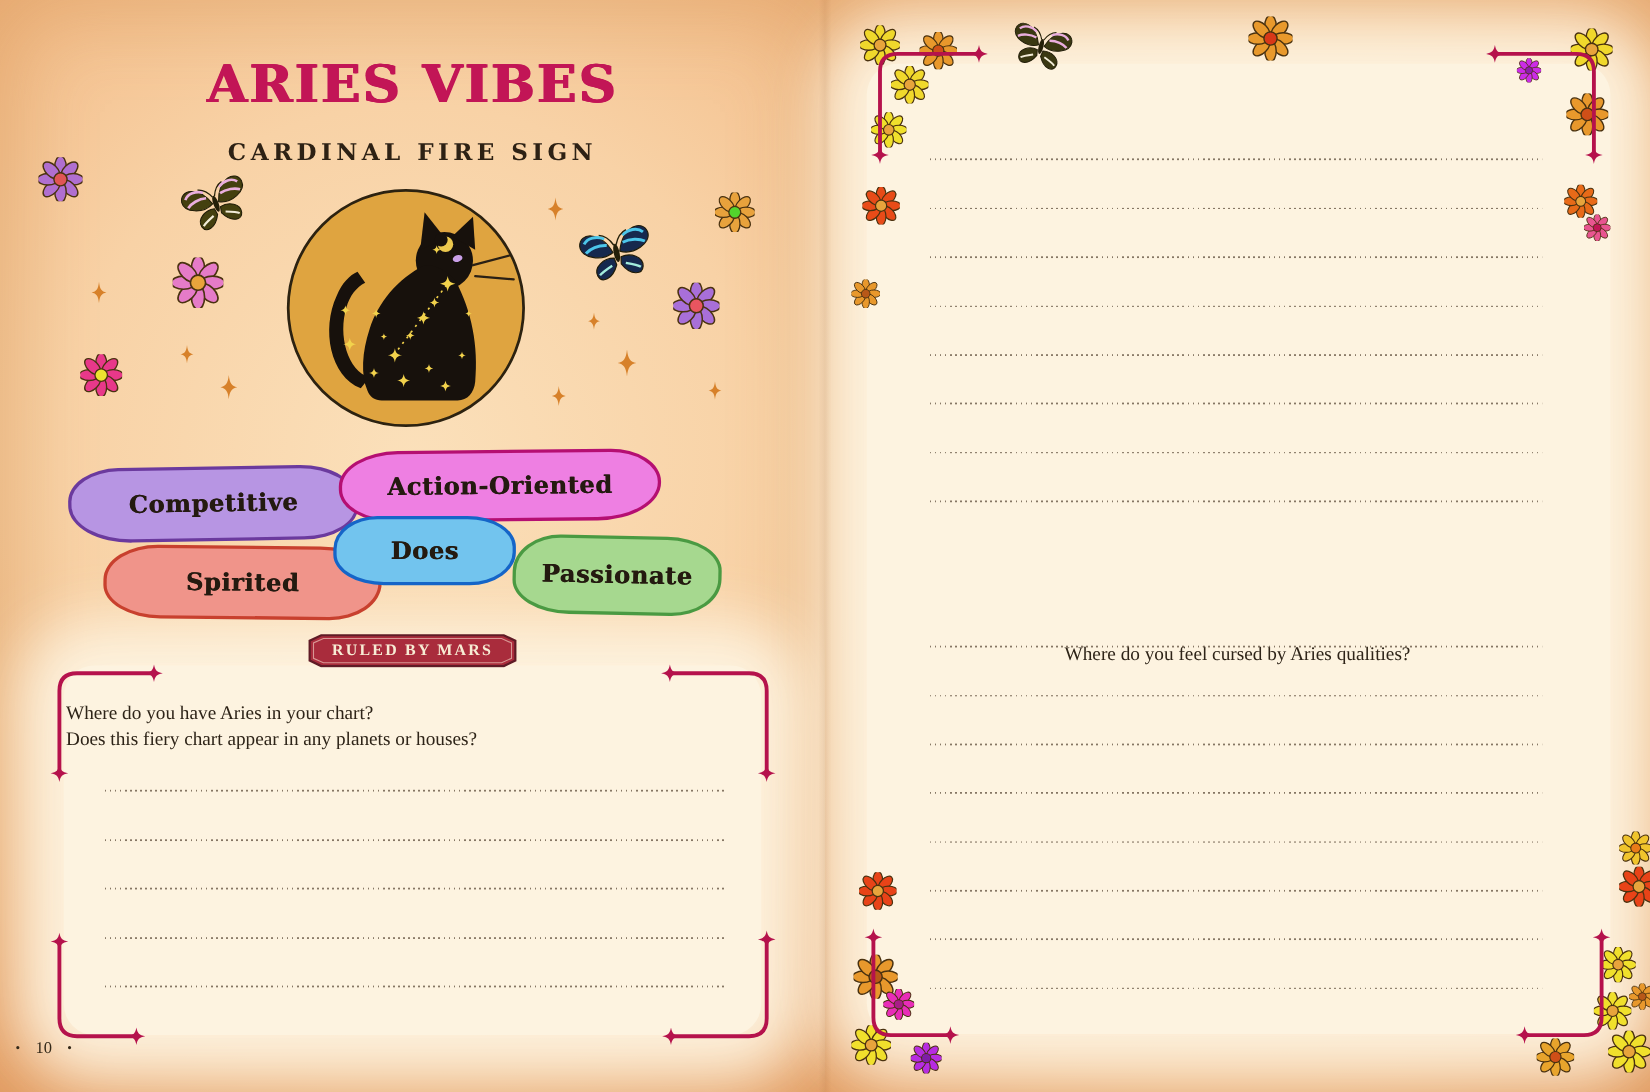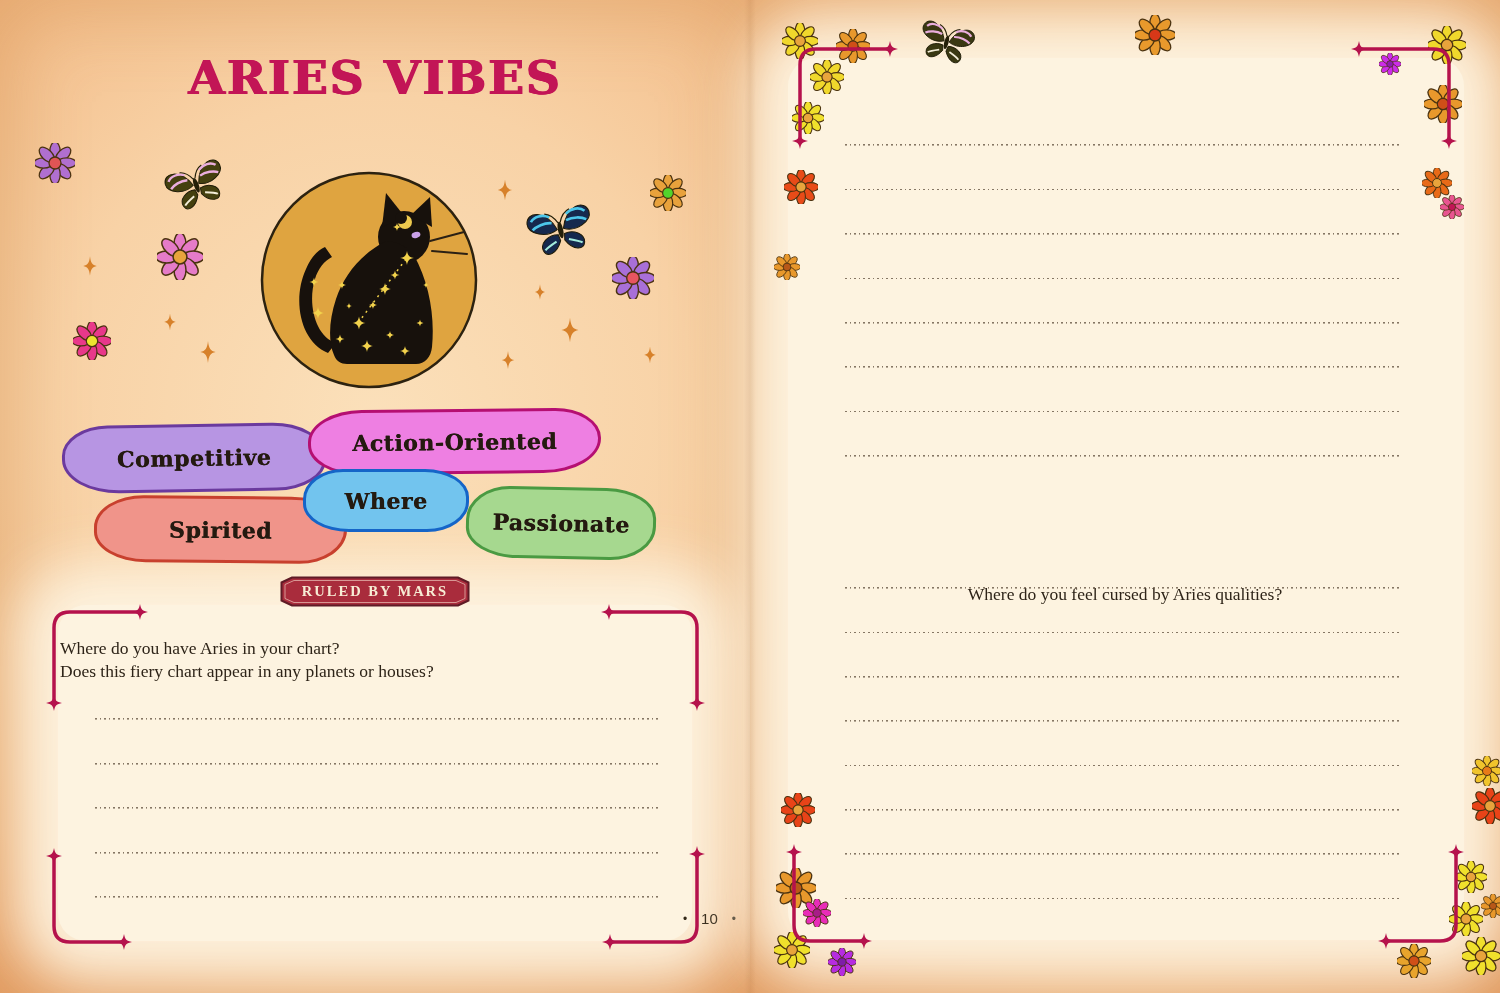--- a/index.html
+++ b/index.html
@@ -44,36 +44,37 @@
   .prompt{position:absolute;left:60px;top:637px;width:630px;
           font-size:17.5px;line-height:23px;color:#2e2418;}
   .question{position:absolute;left:0;width:750px;text-align:center;
           font-size:17.5px;color:#2e2418;}
   .q1{top:86px;} .q2{top:556px;margin-top:28px;}
 
   .ruled-line{position:absolute;height:2px;opacity:.85;
       background-image:repeating-linear-gradient(90deg,#70604e 0 1.6px,transparent 1.6px 4.6px);
       background-size:100% 1.6px;background-repeat:no-repeat;background-position:0 bottom;}
 
-  .pager{position:absolute;left:0;top:910px;width:750px;text-align:right;
-         font-size:15px;color:#332818;font-family:Liberation Sans, sans-serif;}
+  .pager{position:absolute;left:0;top:945px;width:750px;text-align:left;
+         font-size:15px;color:#332818;font-family:Liberation Serif, serif;}
   .pager .dot{margin:0 14px;font-size:12px;vertical-align:1px;}
 
   .deco{position:absolute;pointer-events:none;}
   .deco svg{display:block;width:100%;height:100%;}
   #brackets{position:absolute;left:0;top:0;width:1500px;height:993px;pointer-events:none;}
 </style>
 </head>
 <body>
 
 <div class="spread">
 
   <section class="page left">
     <div class="paper left-paper"></div>
     <h1 class="title" style="color: rgb(194, 21, 86);">ARIES VIBES</h1>
+    <h2 class="subtitle" style="color: rgb(45, 33, 20);">CARDINAL FIRE SIGN</h2>
 
     <div class="emblem">
       <svg viewBox="0 0 230 230">
         <circle class="gold-circle" cx="115" cy="115" r="107" stroke-width="2.5" fill="#dfa440" stroke="#2c2210"></circle>
         <path class="cat-fill" d="M74,188 C46,177 38,134 52,104 C57,92 64,85 71,82 L78,92 C70,96 64,104 61,114 C53,140 62,172 82,178 Z" fill="#17110c"></path>
         <circle class="cat-fill" cx="150" cy="72" r="26" fill="#17110c"></circle>
         <path class="cat-fill" d="M128,62 L132,28 L151,52 Z" fill="#17110c"></path>
         <path class="cat-fill" d="M157,50 L176,32 L178,62 Z" fill="#17110c"></path>
         <path class="cat-fill" d="M132,76 C107,89 90,110 82,134 C75,155 74,176 80,190 C82,196 87,199 93,199 L162,199 C171,199 177,192 178,182 C181,150 175,118 160,90 C152,81 142,76 132,76 Z" fill="#17110c"></path>
         <path d="M176,76 L210,67 M178,86 L213,89" stroke="#2a2014" stroke-width="2" fill="none" stroke-linecap="round"></path>
@@ -103,21 +104,21 @@
     </div>
 
     <div id="traits">
         <div class="trait trait-0" style="background:#b795e3;border-color:#6b3a9e">
           <span>Competitive</span>
         </div>
         <div class="trait trait-1" style="background:#ee7fe2;border-color:#b50f72">
           <span>Action-Oriented</span>
         </div>
         <div class="trait trait-2" style="background:#72c4ee;border-color:#1565c8">
-          <span>Where</span>
+          <span>Does</span>
         </div>
         <div class="trait trait-3" style="background:#f0948a;border-color:#c8402e">
           <span>Spirited</span>
         </div>
         <div class="trait trait-4" style="background:#a6d88f;border-color:#4a9a42">
           <span>Passionate</span>
         </div>
       </div>
 
     <div class="banner">

